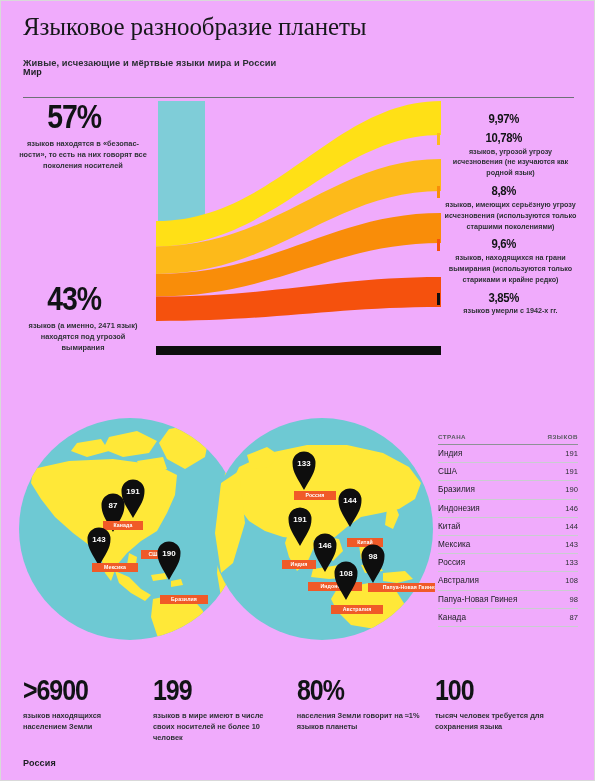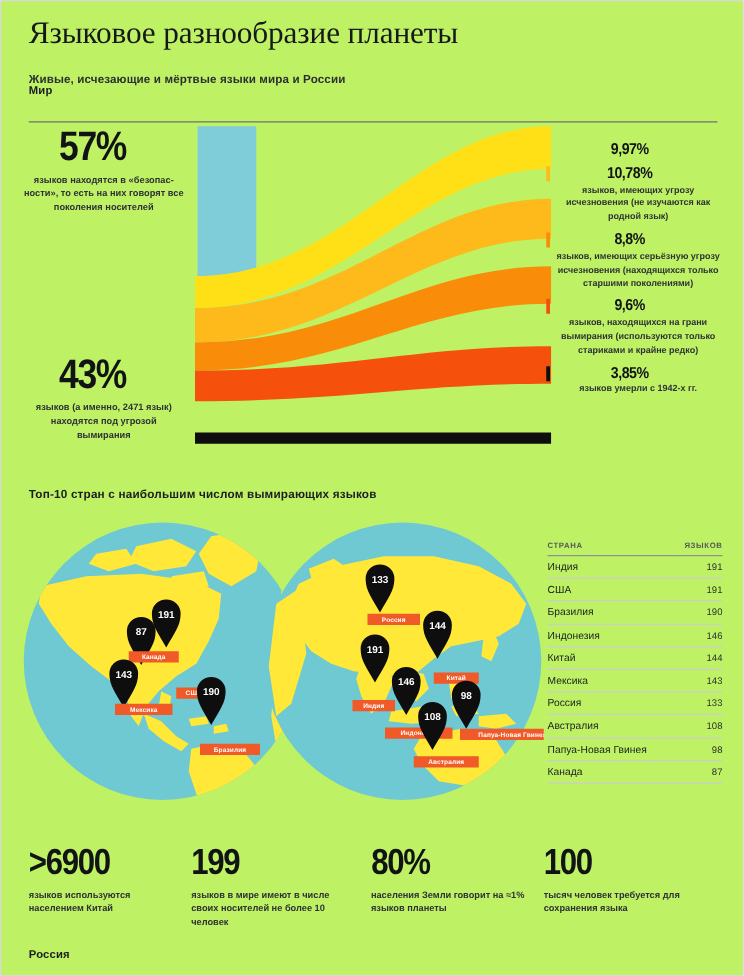--- a/index.html
+++ b/index.html
@@ -5,21 +5,21 @@
   * { box-sizing: border-box; margin: 0; padding: 0; }
   html, body {
     width: 595px; height: 781px;
     background: #ffffff;
     font-family: "Liberation Sans", sans-serif;
     overflow: hidden;
   }
   #page {
     position: relative;
     width: 595px; height: 781px;
-    background: #bef264;
+    background: #f0abfc;
     border: 1px solid #d9d9d9;
     overflow: hidden;
   }
 
   
   #header { position: absolute; left: 22px; top: 12px; width: 551px; }
   #main-title {
     font-family: "Liberation Serif", serif;
     font-size: 25px; font-weight: 400; color: #16181a;
     letter-spacing: -0.1px; line-height: 1.15;
@@ -176,41 +176,40 @@
     </svg>
 
     <div id="legend">
       <div class="leg-item">
         <span class="leg-bar" style="background: rgb(255, 224, 22);"></span>
         <div class="leg-pct">9,97%</div>
       </div>
       <div class="leg-item">
         <span class="leg-bar" style="background: rgb(253, 186, 26);"></span>
         <div class="leg-pct">10,78%</div>
-        <div class="leg-desc">языков, имеющих угрозу исчезновения (не изучаются как родной язык)</div>
+        <div class="leg-desc">языков, угрозой угрозу исчезновения (не изучаются как родной язык)</div>
       </div>
       <div class="leg-item">
         <span class="leg-bar" style="background: rgb(249, 141, 9);"></span>
         <div class="leg-pct">8,8%</div>
-        <div class="leg-desc">языков, имеющих серьёзную угрозу исчезновения (находящихся только старшими поколениями)</div>
+        <div class="leg-desc">языков, имеющих серьёзную угрозу исчезновения (используются только старшими поколениями)</div>
       </div>
       <div class="leg-item">
         <span class="leg-bar" style="background: rgb(245, 81, 13);"></span>
         <div class="leg-pct">9,6%</div>
         <div class="leg-desc">языков, находящихся на грани вымирания (используются только стариками и крайне редко)</div>
       </div>
       <div class="leg-item">
         <span class="leg-bar" style="background: rgb(14, 14, 14);"></span>
         <div class="leg-pct">3,85%</div>
         <div class="leg-desc">языков умерли с 1942-х гг.</div>
       </div>
     </div>
   </div>
 
-  <div class="section-head" id="sec-top10">Топ-10 стран с наибольшим числом вымирающих языков</div>
 
   <div id="map-block">
     <svg id="map-svg" width="418" height="232" viewBox="0 0 418 232">
       <defs>
         <clipPath id="clipW">
             <circle cx="113" cy="116" r="111"></circle>
           </clipPath>
         <clipPath id="clipE">
             <circle cx="305" cy="116" r="111"></circle>
           </clipPath>
@@ -420,21 +419,21 @@
             <td>Канада</td>
             <td class="num">87</td>
           </tr>
         </tbody>
     </table>
   </div>
 
   <div id="bottom-stats">
     <div class="bstat" id="bs-1">
       <div class="bnum">&gt;6900</div>
-      <div class="bdesc">языков используются населением Китай</div>
+      <div class="bdesc">языков находящихся населением Земли</div>
     </div>
     <div class="bstat" id="bs-2">
       <div class="bnum">199</div>
       <div class="bdesc">языков в мире имеют в числе своих носителей не более 10 человек</div>
     </div>
     <div class="bstat" id="bs-3">
       <div class="bnum">80%</div>
       <div class="bdesc">населения Земли говорит на ≈1% языков планеты</div>
     </div>
     <div class="bstat" id="bs-4">

